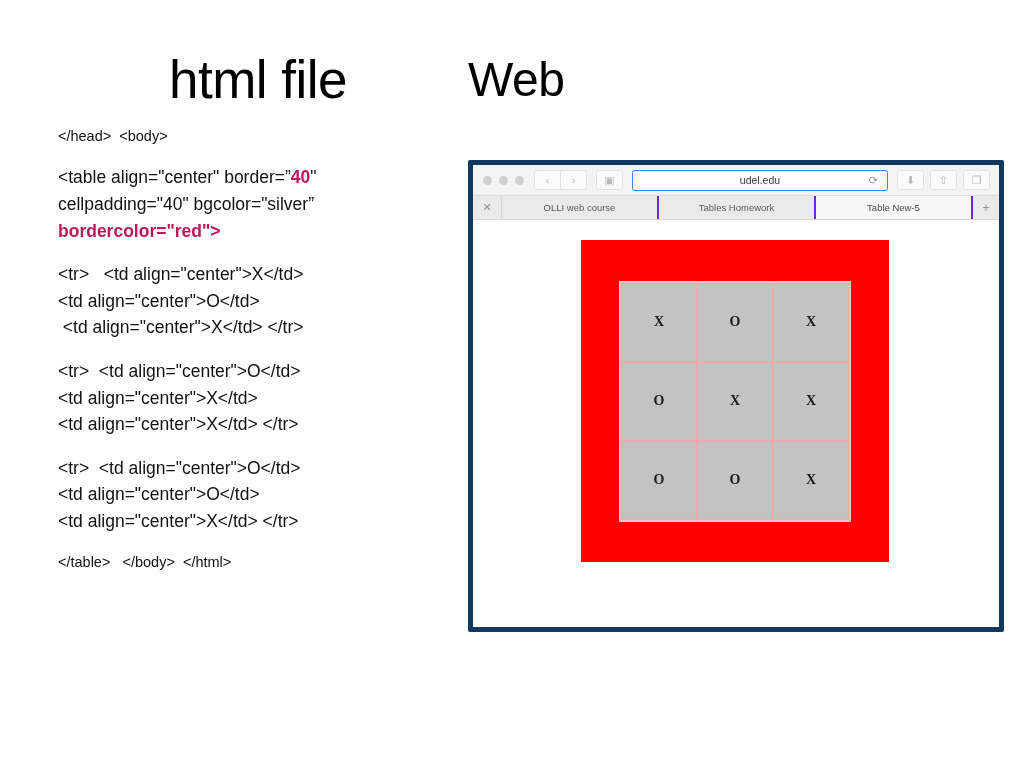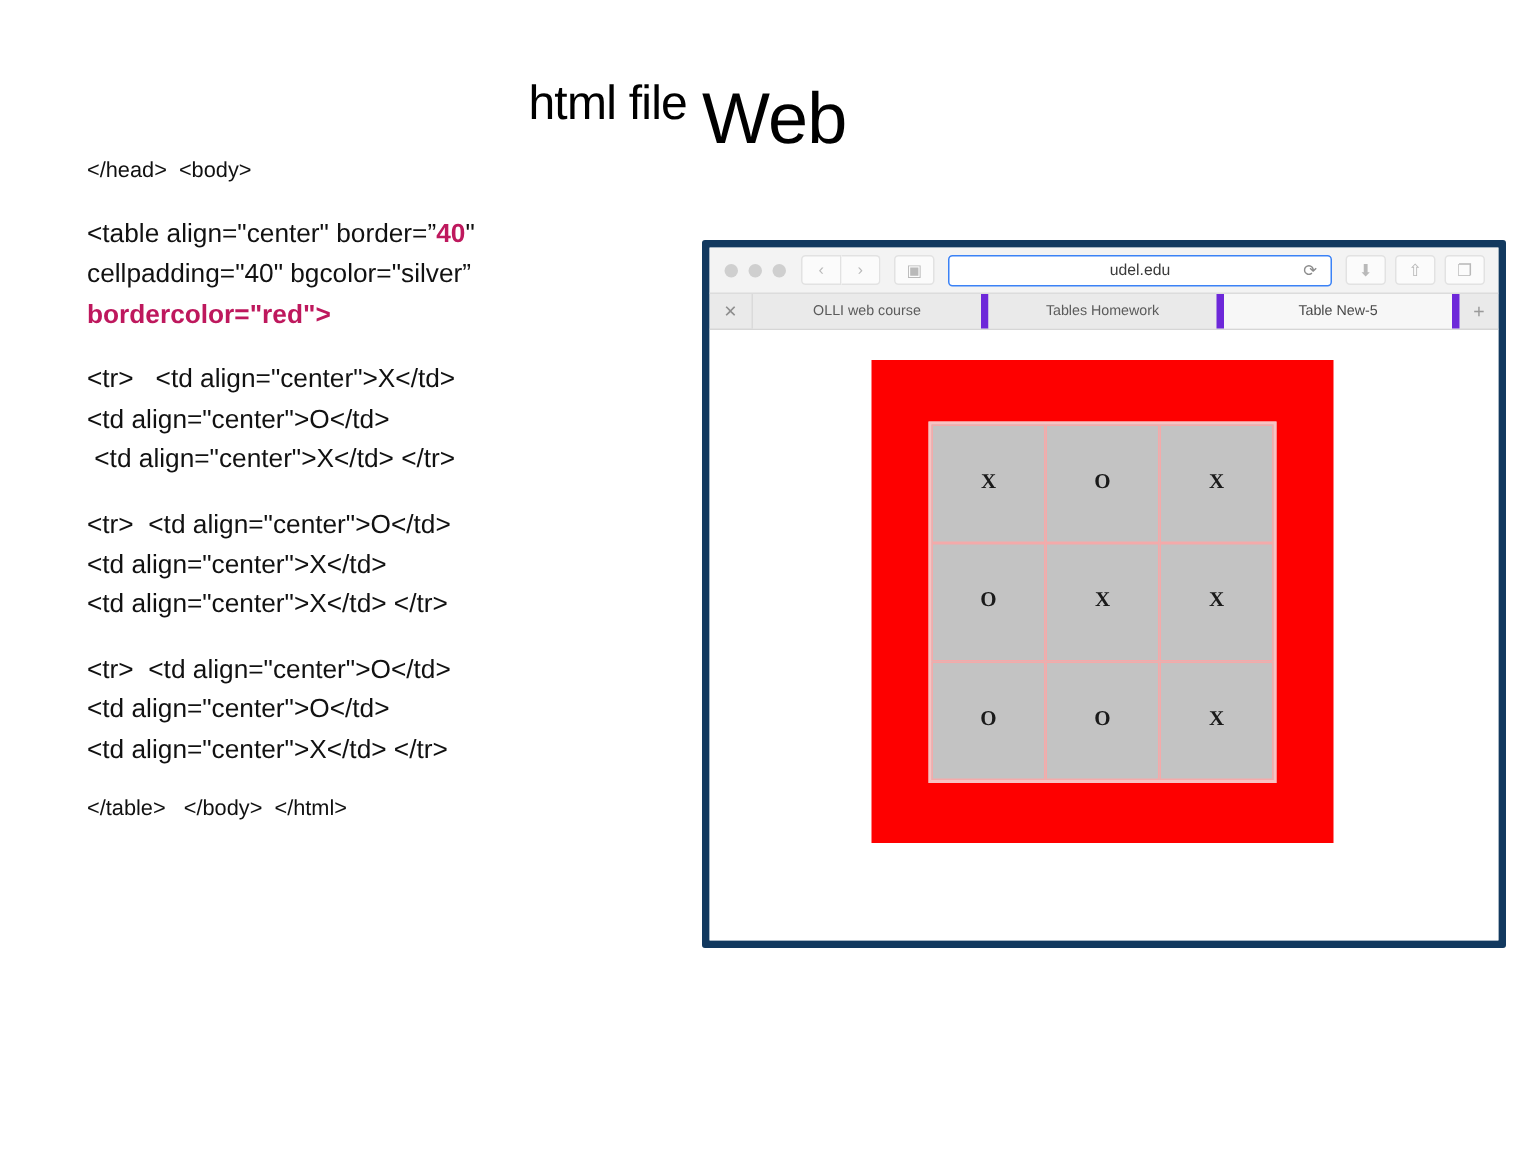--- a/index.html
+++ b/index.html
@@ -16,25 +16,25 @@
   }
 
   
   .left-col {
     position: absolute;
     left: 58px;
     top: 52px;
     width: 400px;
   }
   .slide-title-left {
-    font-size: 32px;
+    font-size: 53px;
     font-weight: 400;
     color: #000000;
     line-height: 1.05;
-    text-align: right;
+    text-align: center;
     margin: 0 0 18px 0;
     letter-spacing: -0.5px;
   }
   .code-block {
     font-size: 17.5px;
     color: #111111;
     line-height: 1.52;
   }
   .code-para {
     margin: 0 0 17px 0;
@@ -176,21 +176,21 @@
     font-size: 11px;
     border-right: 1px solid #dadada;
   }
   .tab {
     flex: 1 1 0;
     display: flex;
     align-items: center;
     justify-content: center;
     font-size: 9.5px;
     color: #5b5b5b;
-    border-right: 5px solid #6d28d9;
+    border-right: 2px solid #6d28d9;
     background: #eaeaea;
   }
   .tab.active {
     background: #f7f7f7;
     color: #4a4a4a;
   }
   .tab-add {
     width: 26px;
     display: flex;
     align-items: center;

